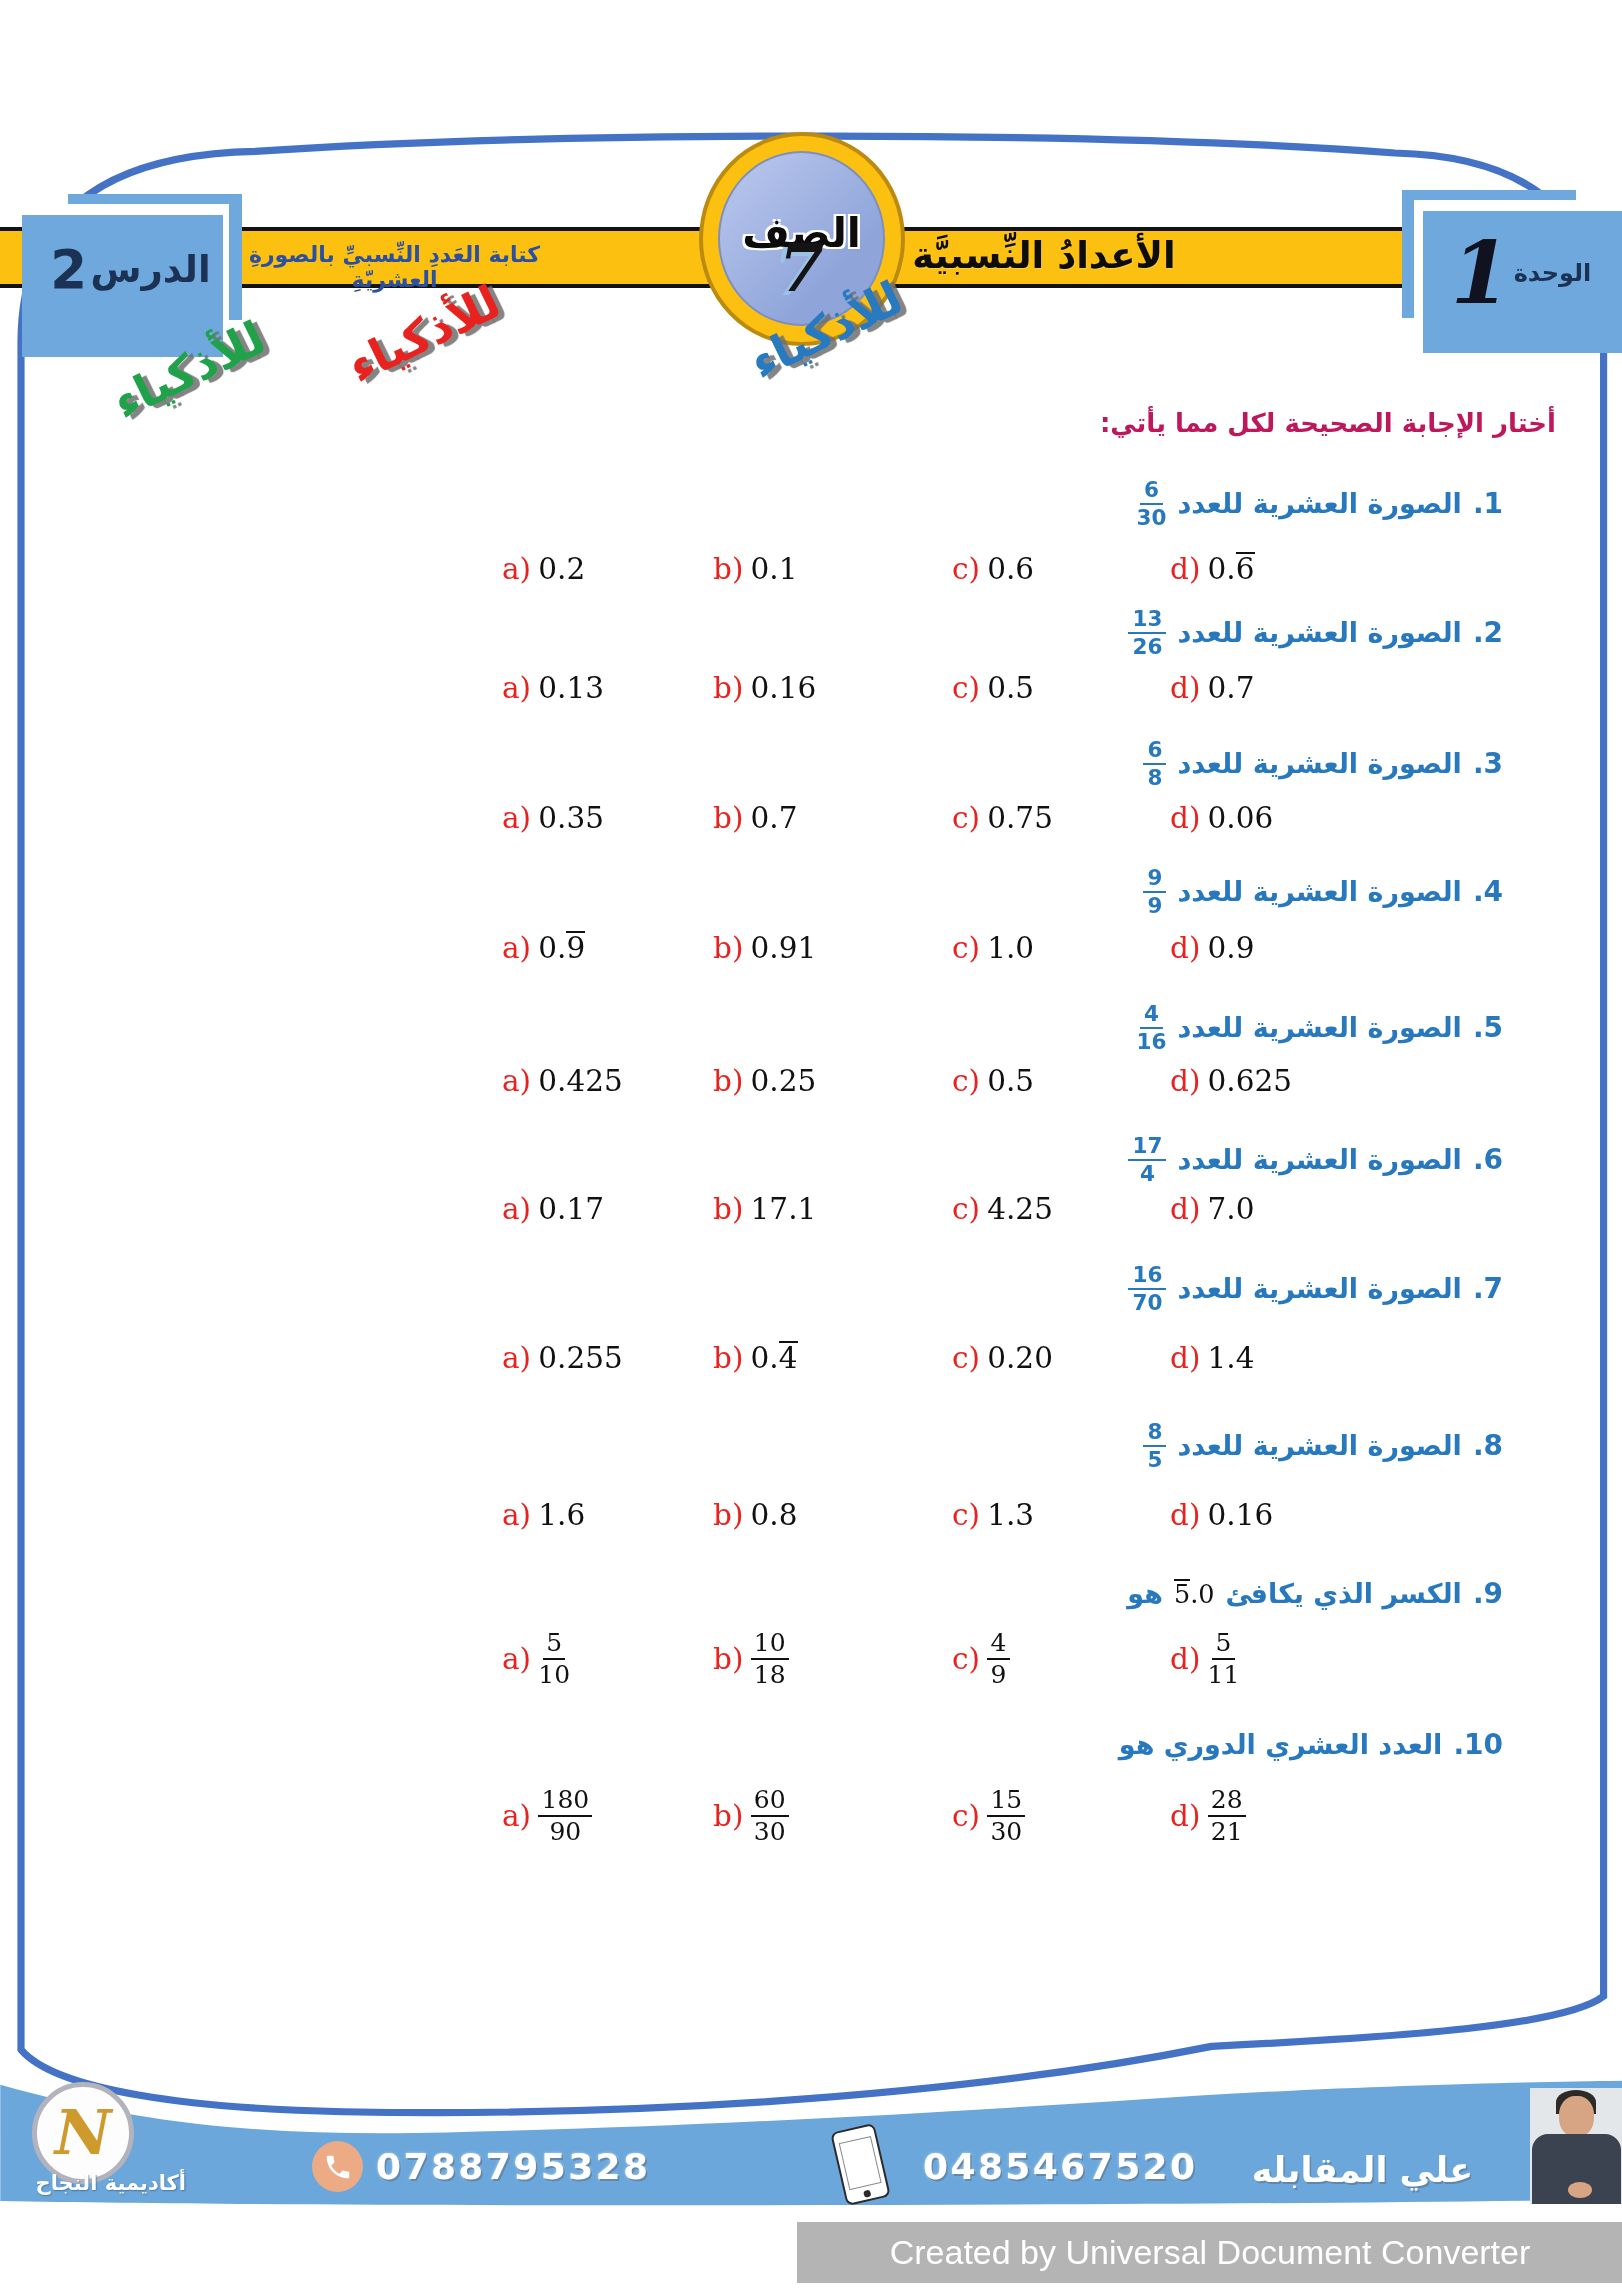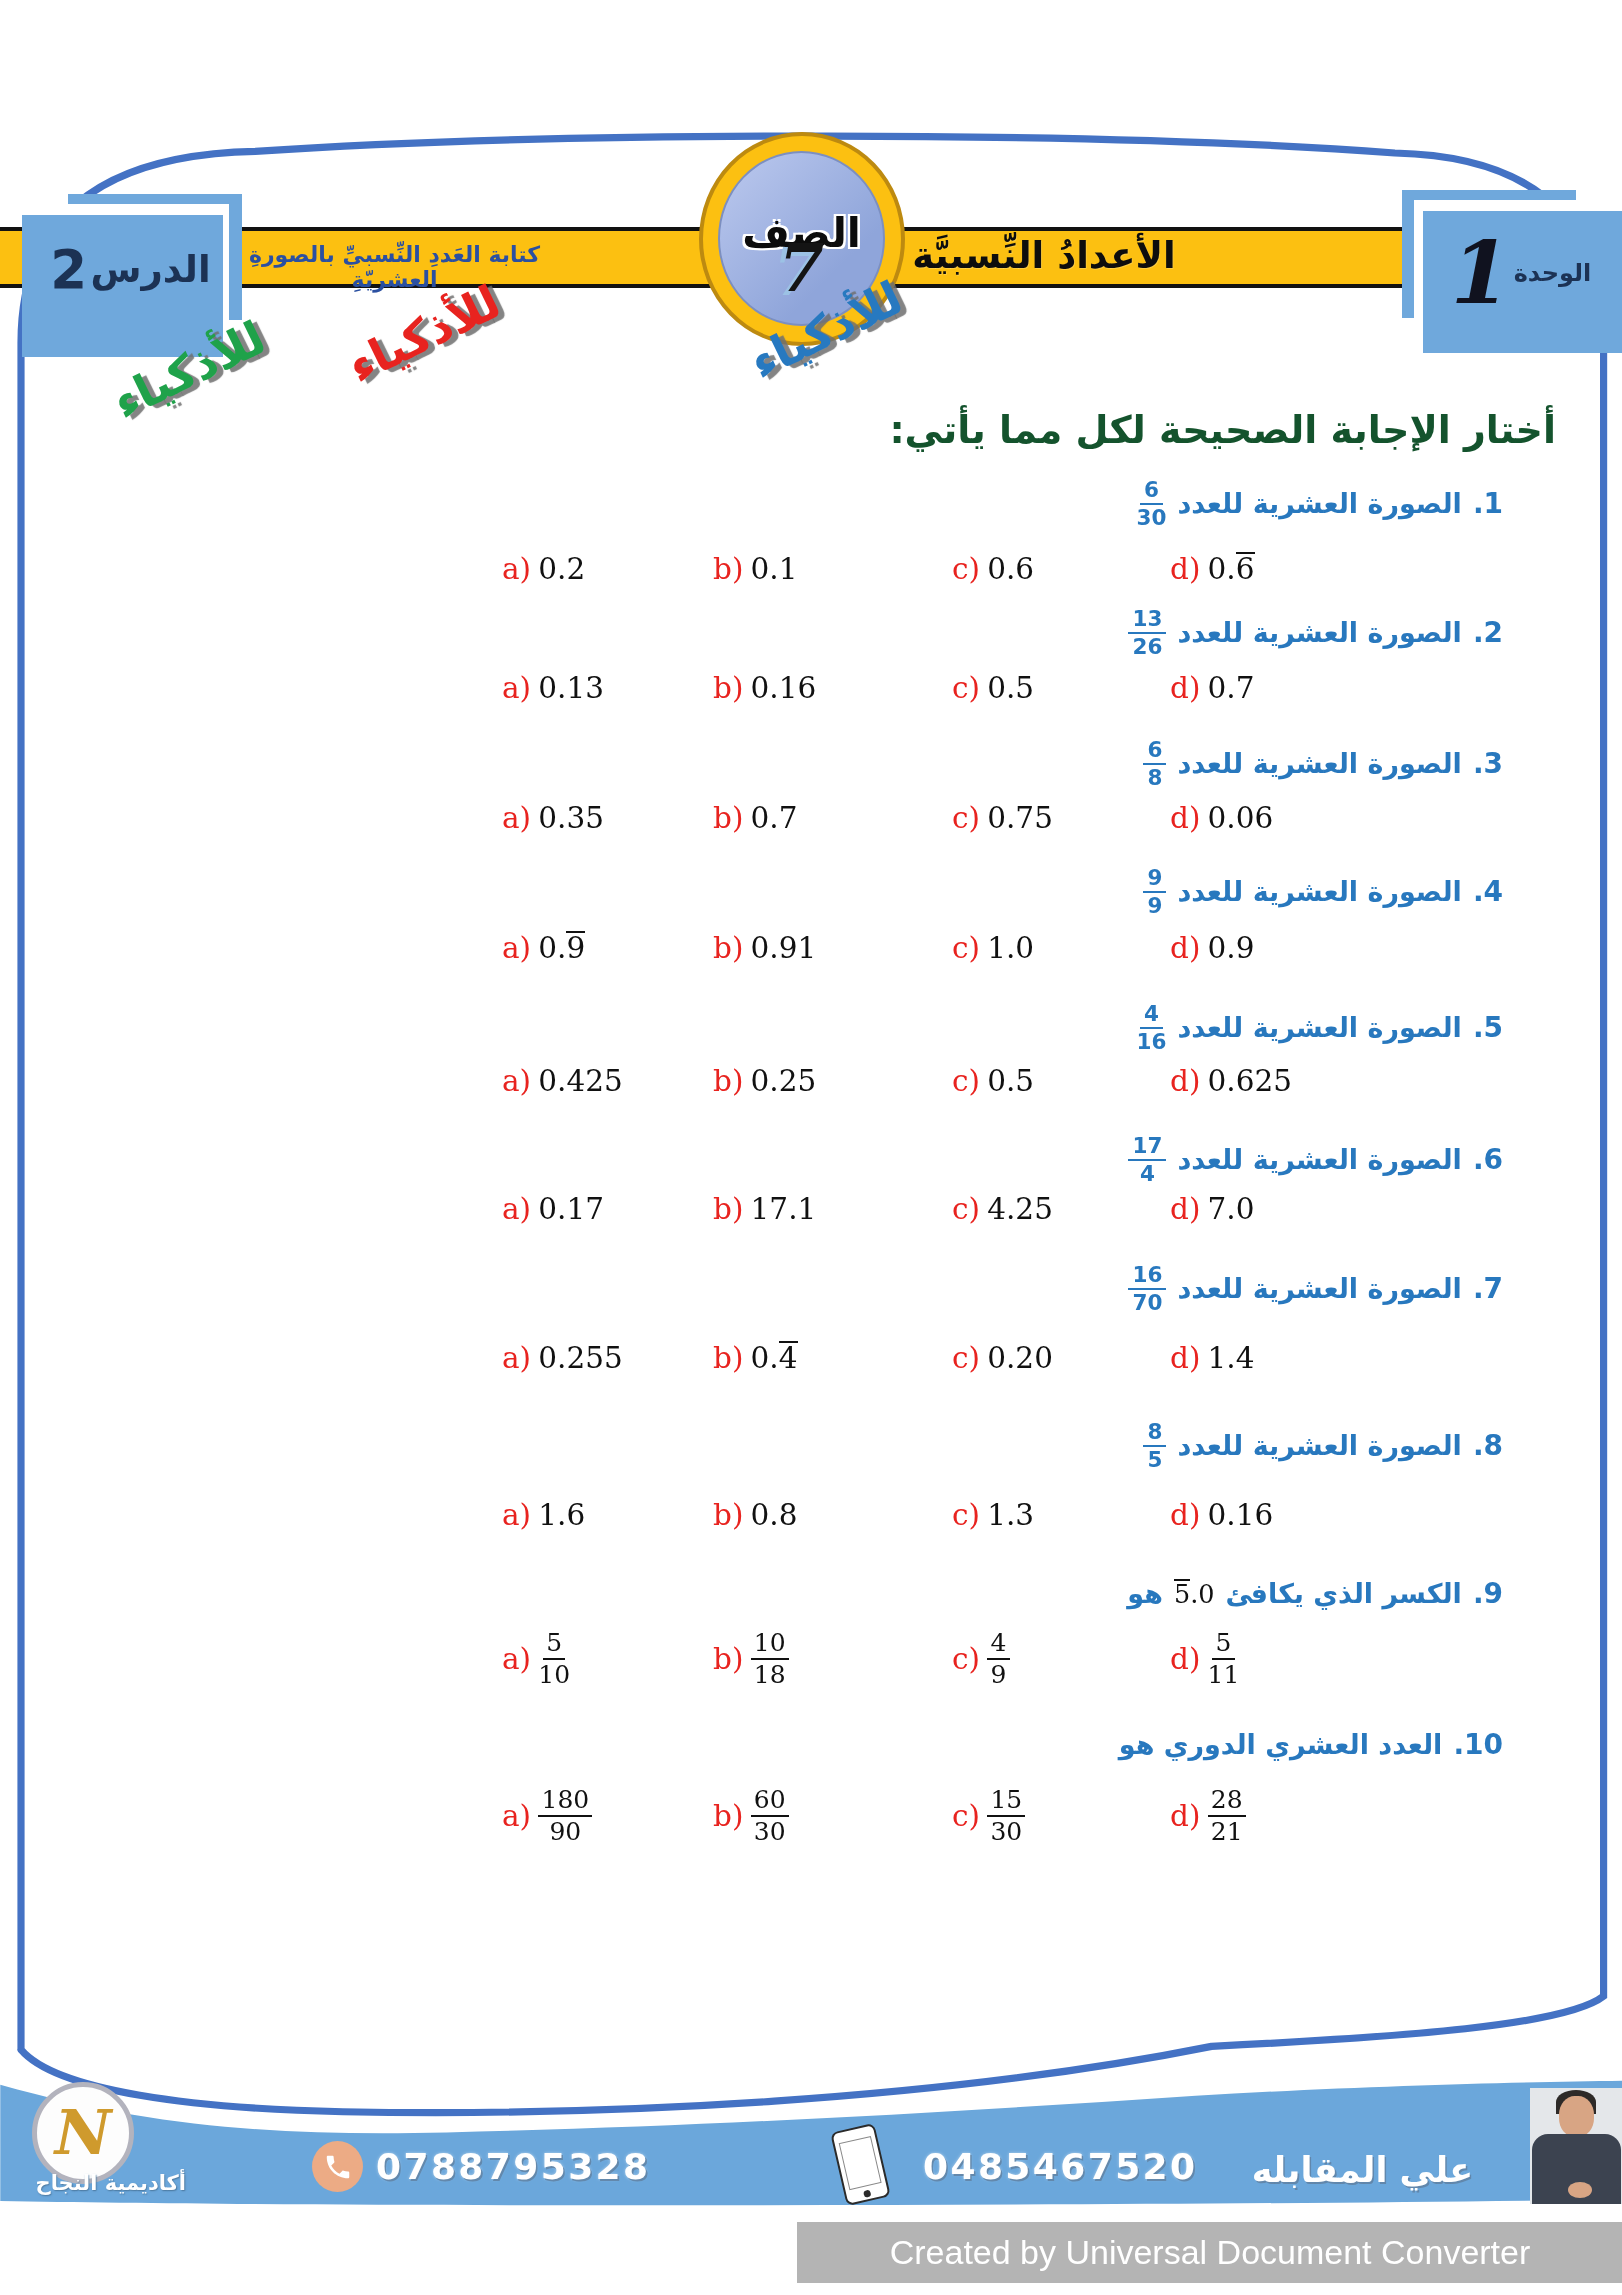--- a/index.html
+++ b/index.html
@@ -40,21 +40,21 @@
   
   .smart{position:absolute;font-size:46px;font-weight:bold;direction:rtl;
     transform:rotate(-26deg);transform-origin:center;
     text-shadow:4.8px 4.8px 0.8px rgba(110,110,110,.85);white-space:nowrap;}
   .smart.blue{color:#2779c0;}
   .smart.red{color:#e8231f;}
   .smart.green{color:#1fa24a;}
 
   
   .instruction{position:absolute;top:408px;right:67px;direction:rtl;
-    font-size:38px;font-weight:bold;color:#14532d;}
+    font-size:26px;font-weight:bold;color:#be185d;}
   .q-head{position:absolute;right:120px;direction:rtl;display:flex;align-items:center;gap:11px;
     color:#2878be;font-weight:bold;font-size:27px;white-space:nowrap;}
   .q-head .q-num{font-size:28px;}
   .q-frac{display:inline-flex;flex-direction:column;align-items:center;
     font-size:21.5px;line-height:1.2;font-weight:bold;}
   .q-frac .num{border-bottom:2.4px solid currentColor;padding:0 4px;}
   .q-dec{font-family:"DejaVu Serif",serif;color:#111;font-weight:normal;font-size:25.5px;}
   .opt{position:absolute;display:flex;align-items:center;gap:7.2px;
     font-family:"DejaVu Serif",serif;font-size:29.5px;color:#111;white-space:nowrap;}
   .opt .letter{color:#e8231f;}

